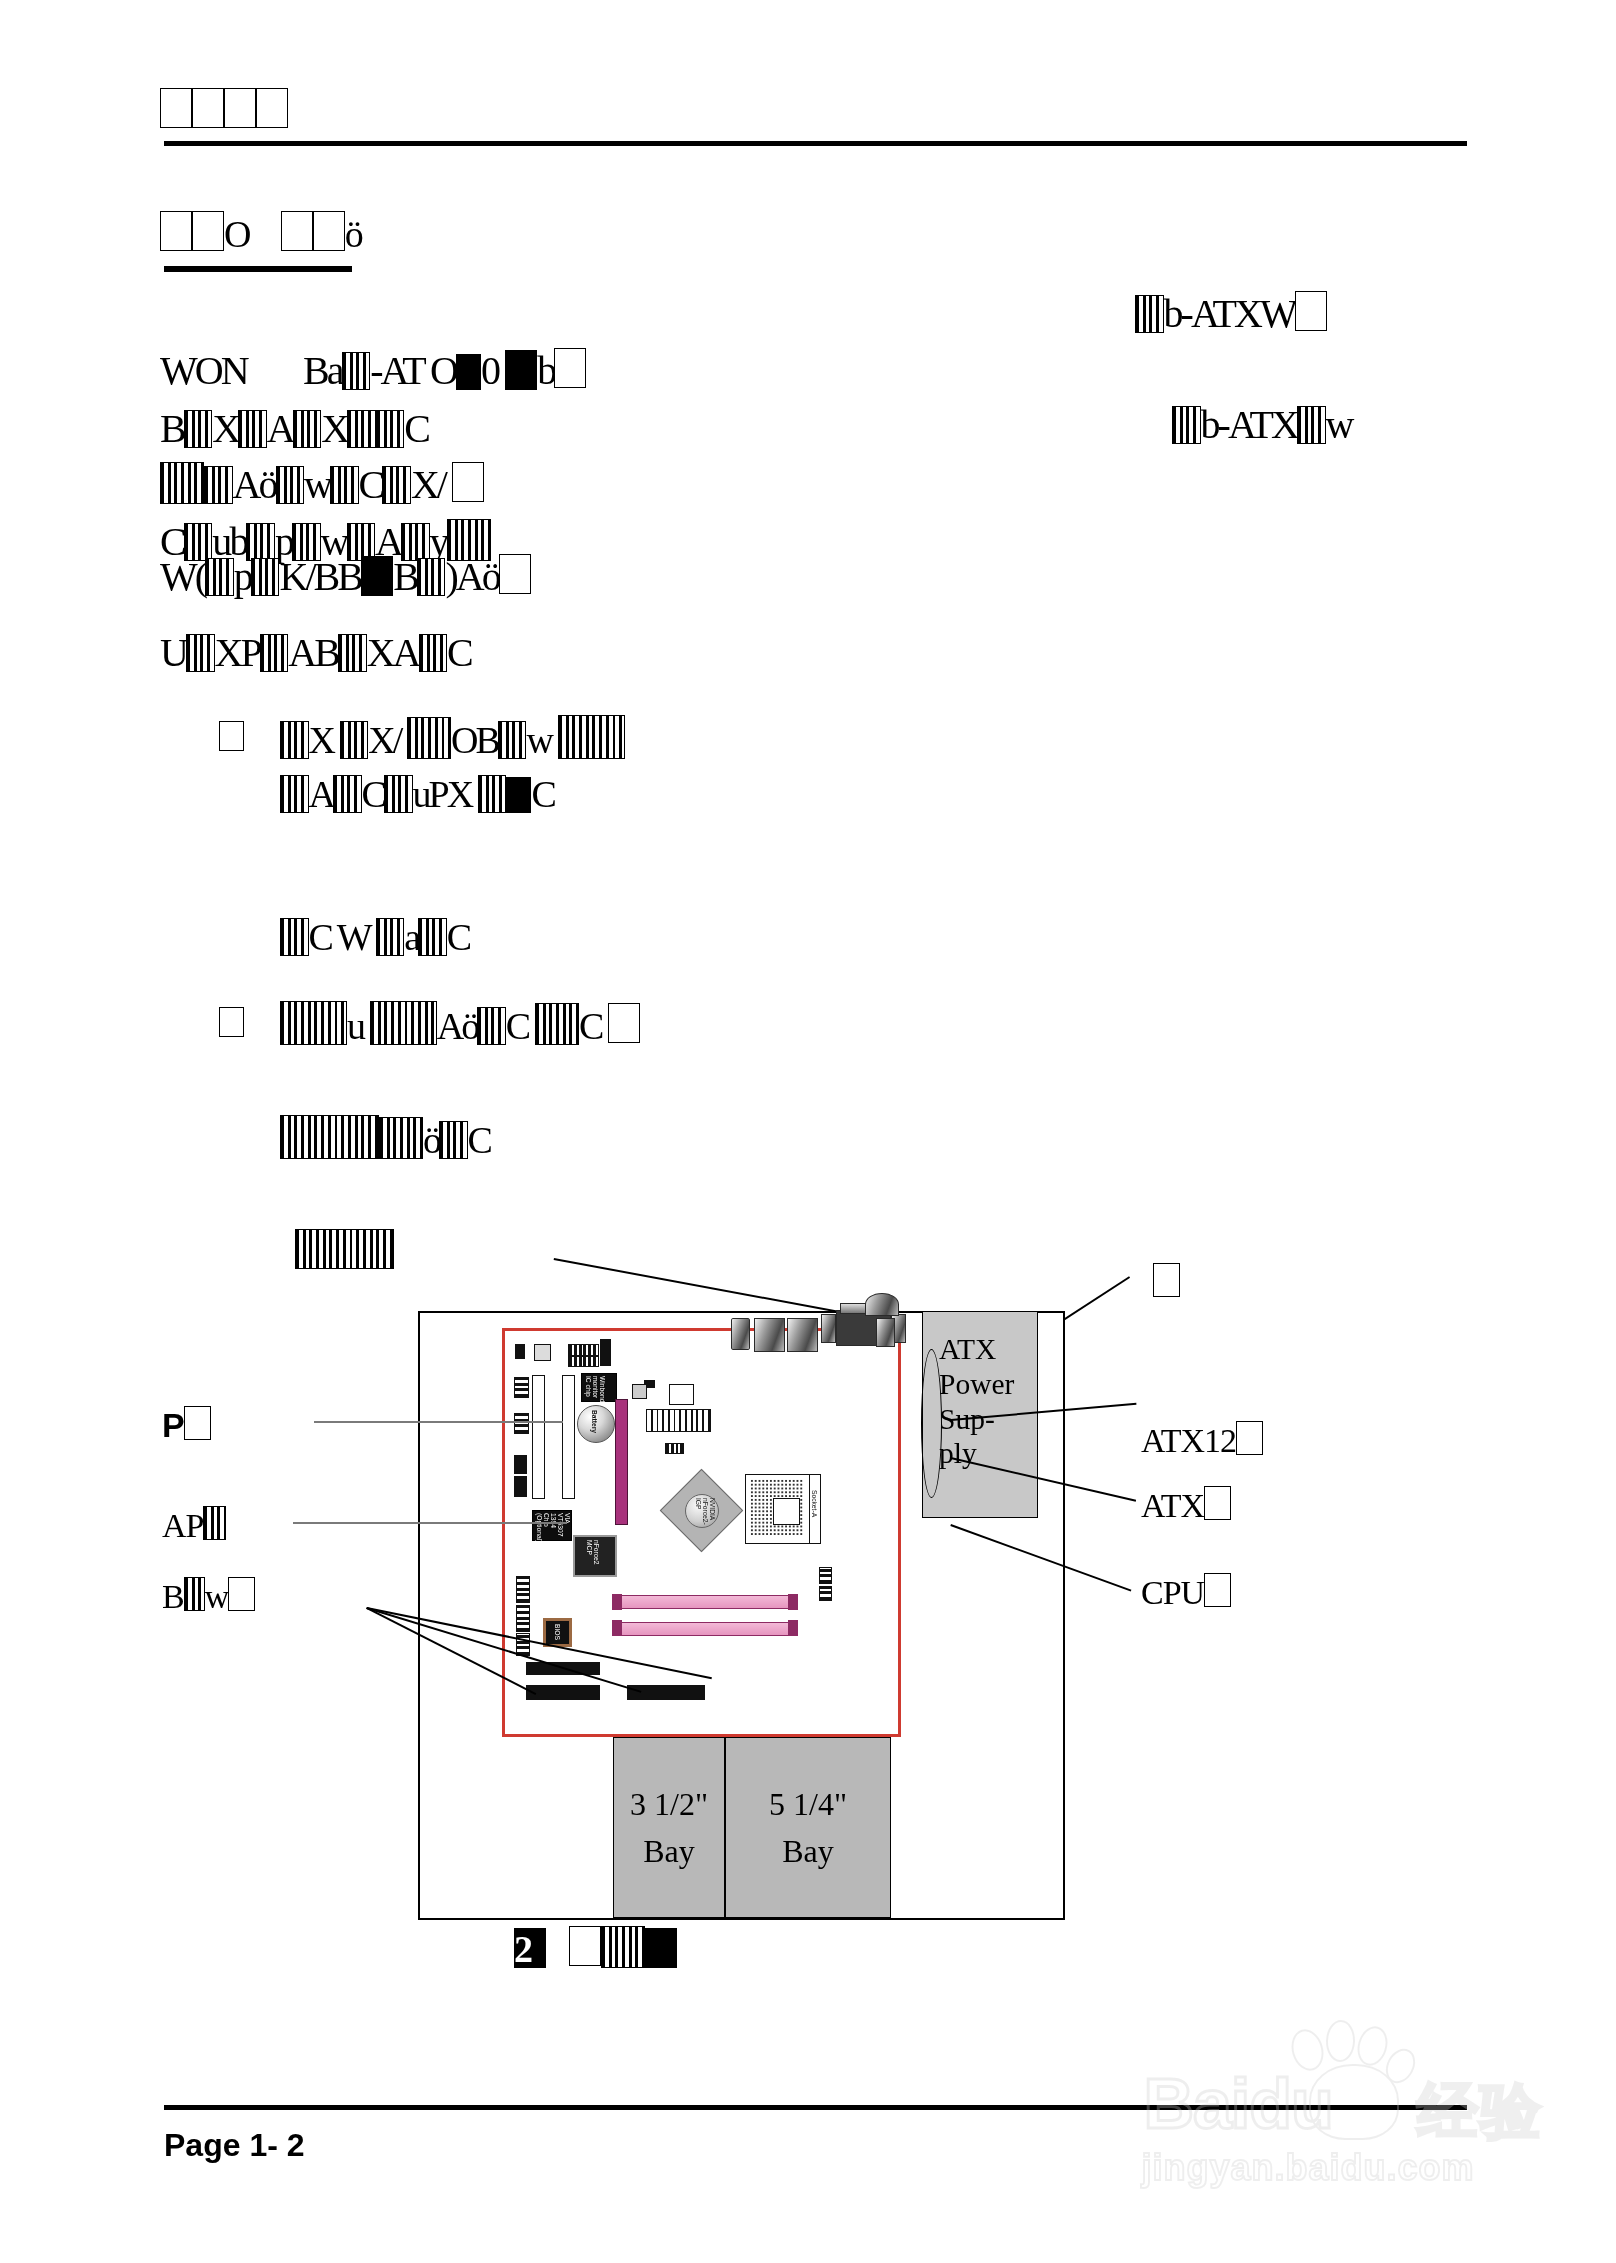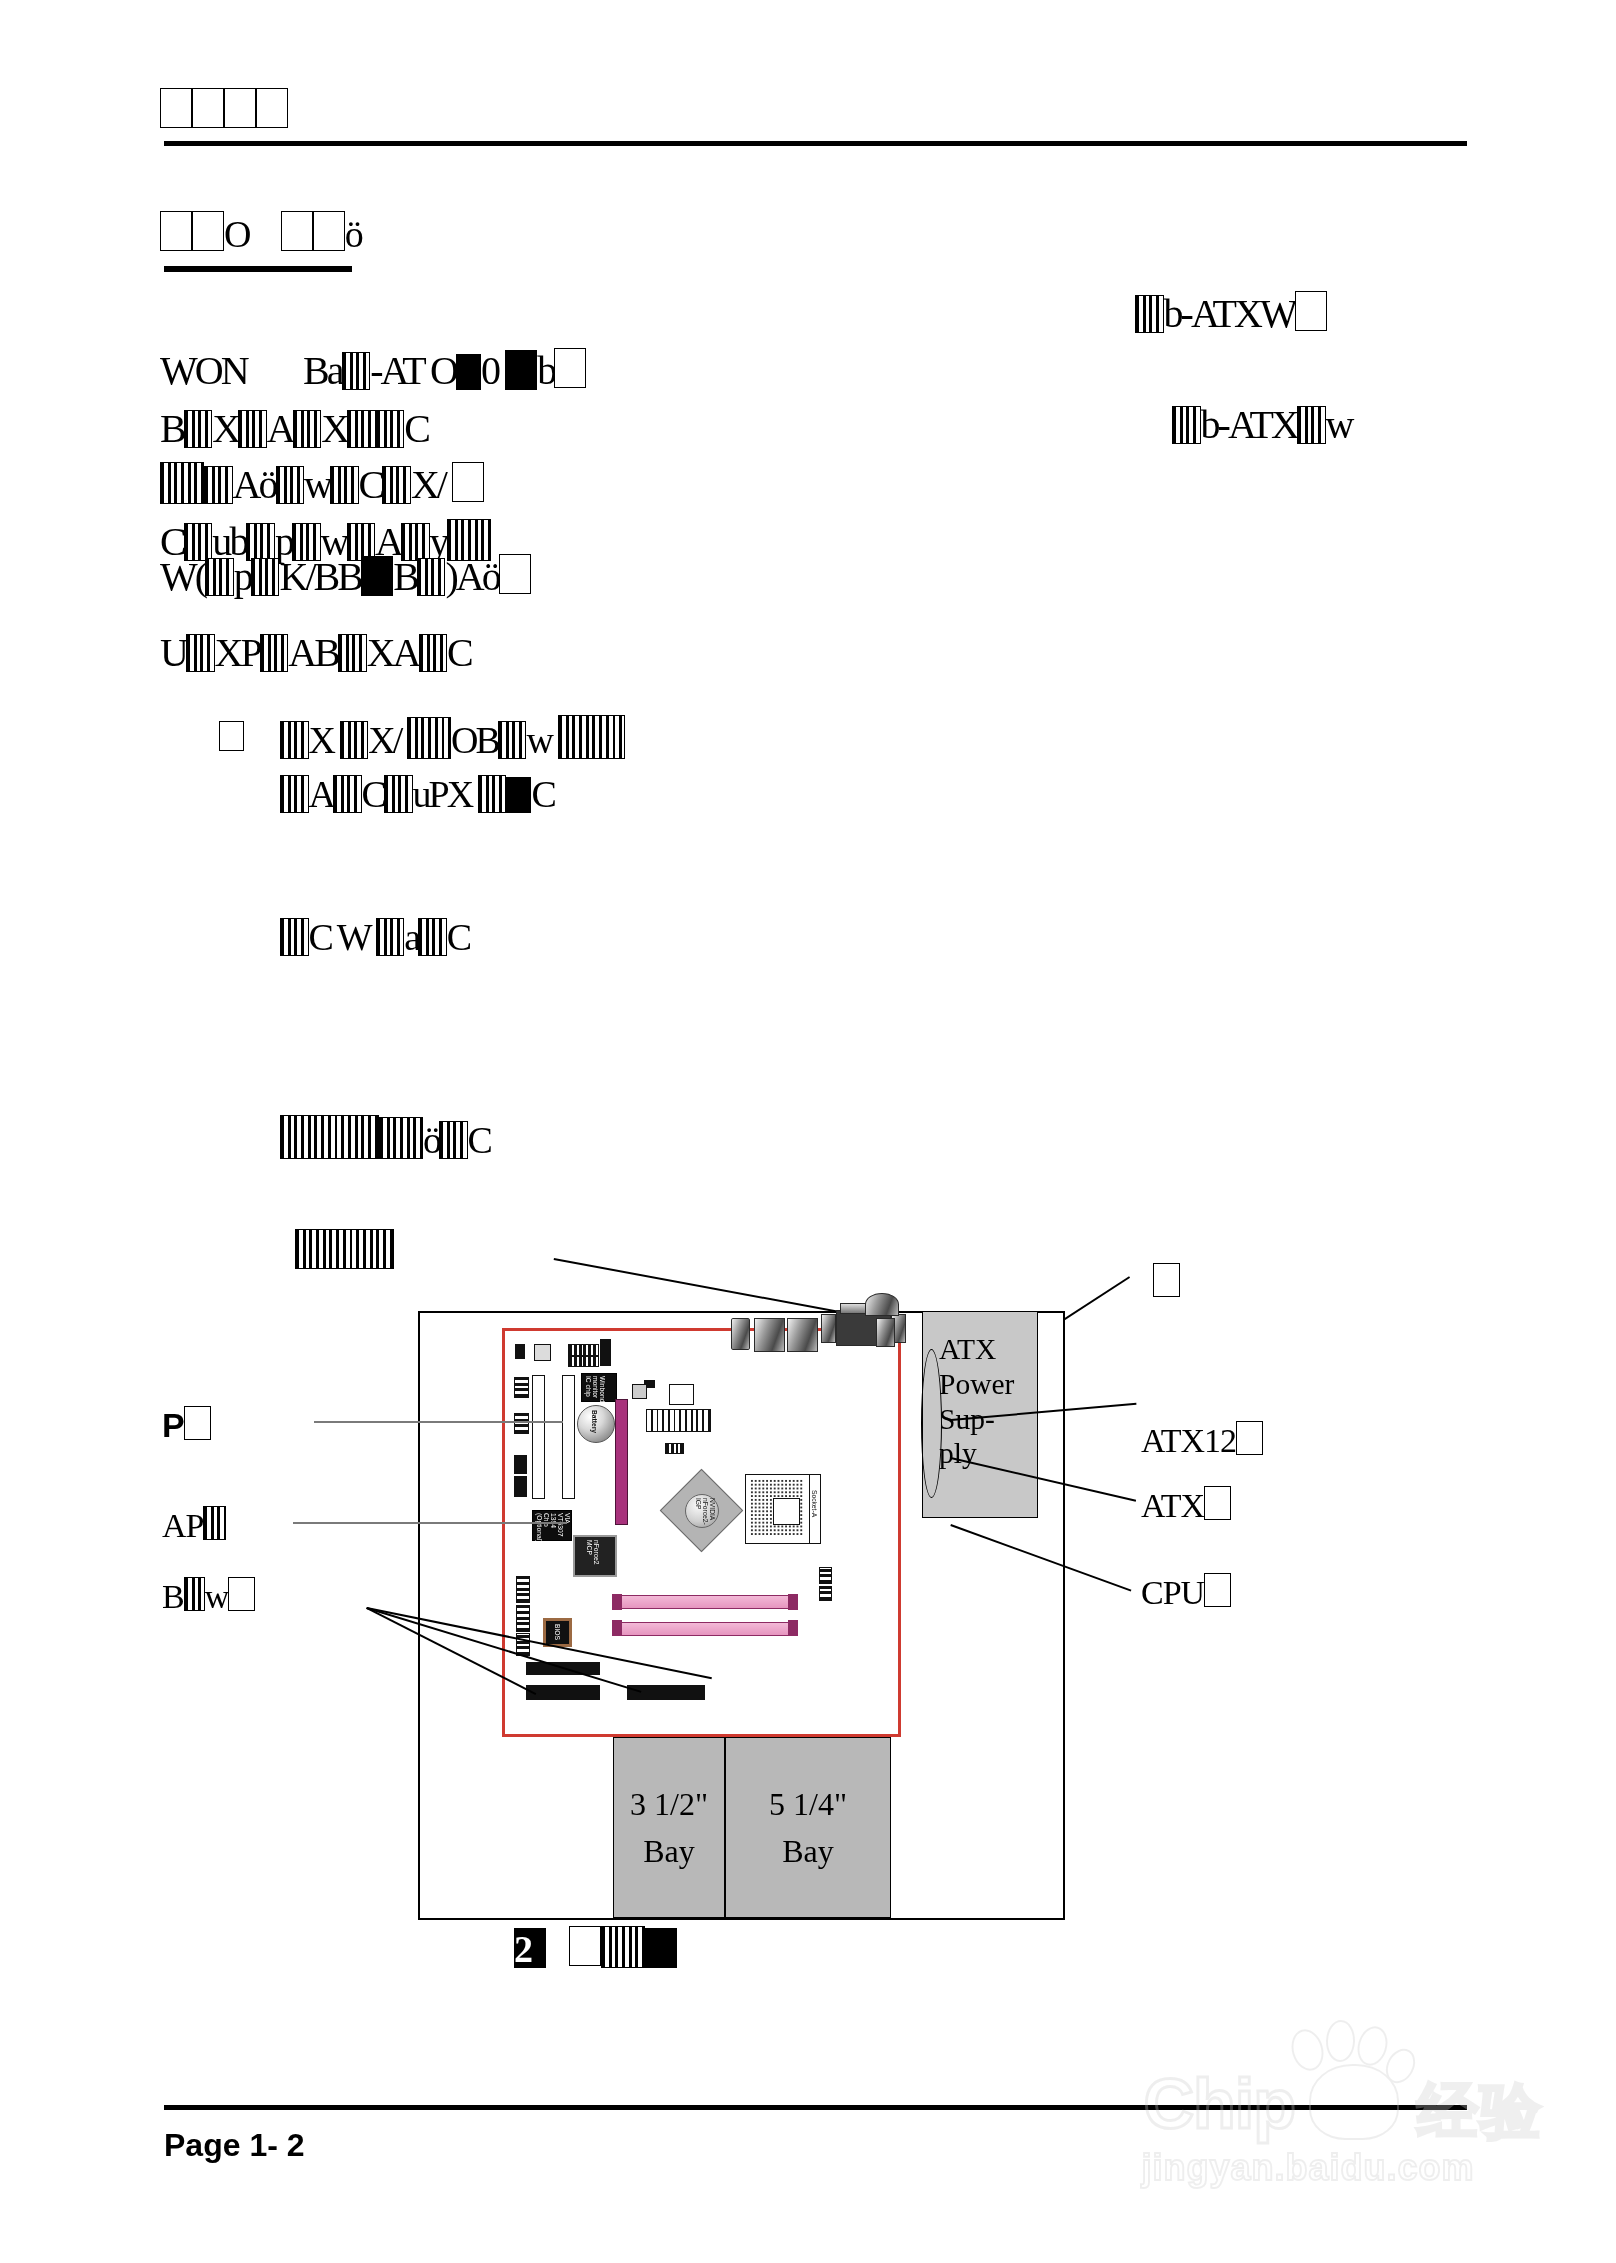--- a/index.html
+++ b/index.html
@@ -241,20 +241,23 @@
     <span class="bmark"></span><span><span class="stripe s"></span>X <span class="stripe s"></span>X/ <span class="stripe m"></span>OB<span class="stripe s"></span>w <span class="stripe l"></span></span>
   </div>
   <div class="bcont" style="left:280px;top:772px;">
     <span class="stripe s"></span>A<span class="stripe s"></span>C<span class="stripe s"></span>uPX <span class="stripe s"></span><span class="solid s"></span>C
   </div>
 
   <div class="bcont" style="left:280px;top:915px;">
     <span class="stripe s"></span>C W <span class="stripe s"></span>a<span class="stripe s"></span>C
   </div>
 
+  <div class="bullet-row" style="left:219px;top:1001px;">
+    <span class="bmark"></span><span><span class="stripe l"></span>u <span class="stripe l"></span>Aö<span class="stripe s"></span>C <span class="stripe m"></span>C <span class="tofu m"></span></span>
+  </div>
   <div class="bcont" style="left:280px;top:1115px;">
     <span class="stripe xl"></span><span class="stripe m"></span>ö<span class="stripe s"></span>C
   </div>
 
   <div style="position:absolute;left:295px;top:1229px;">
     <span class="stripe xl" style="height:40px;"></span>
   </div>
 
   <div class="leader" style="left:554px;top:1258px;width:314px;transform:rotate(10.5deg);"></div>
 
@@ -410,19 +413,19 @@
   <div id="footer-text">Page 1- 2</div>
 
   <div id="watermark">
 
     <div class="paw" style="left:160px;top:-5.7px;width:27px;height:38px;transform:rotate(-16deg);"></div>
     <div class="paw" style="left:194px;top:-15px;width:25px;height:38px;transform:rotate(2deg);"></div>
     <div class="paw" style="left:226px;top:-9.5px;width:25px;height:36px;transform:rotate(16deg);"></div>
     <div class="paw" style="left:255px;top:13.3px;width:23px;height:32px;transform:rotate(28deg);"></div>
     <div class="paw" style="left:177px;top:28.5px;width:86px;height:72px;border-radius:48% 48% 40% 40%;"></div>
 
-    <div id="wm-main">Chip</div>
+    <div id="wm-main">Baidu</div>
     <div id="wm-cn">经验</div>
     <div id="wm-sub">jingyan.baidu.com</div>
   </div>
 
 </div>
 
 
 </body></html>

